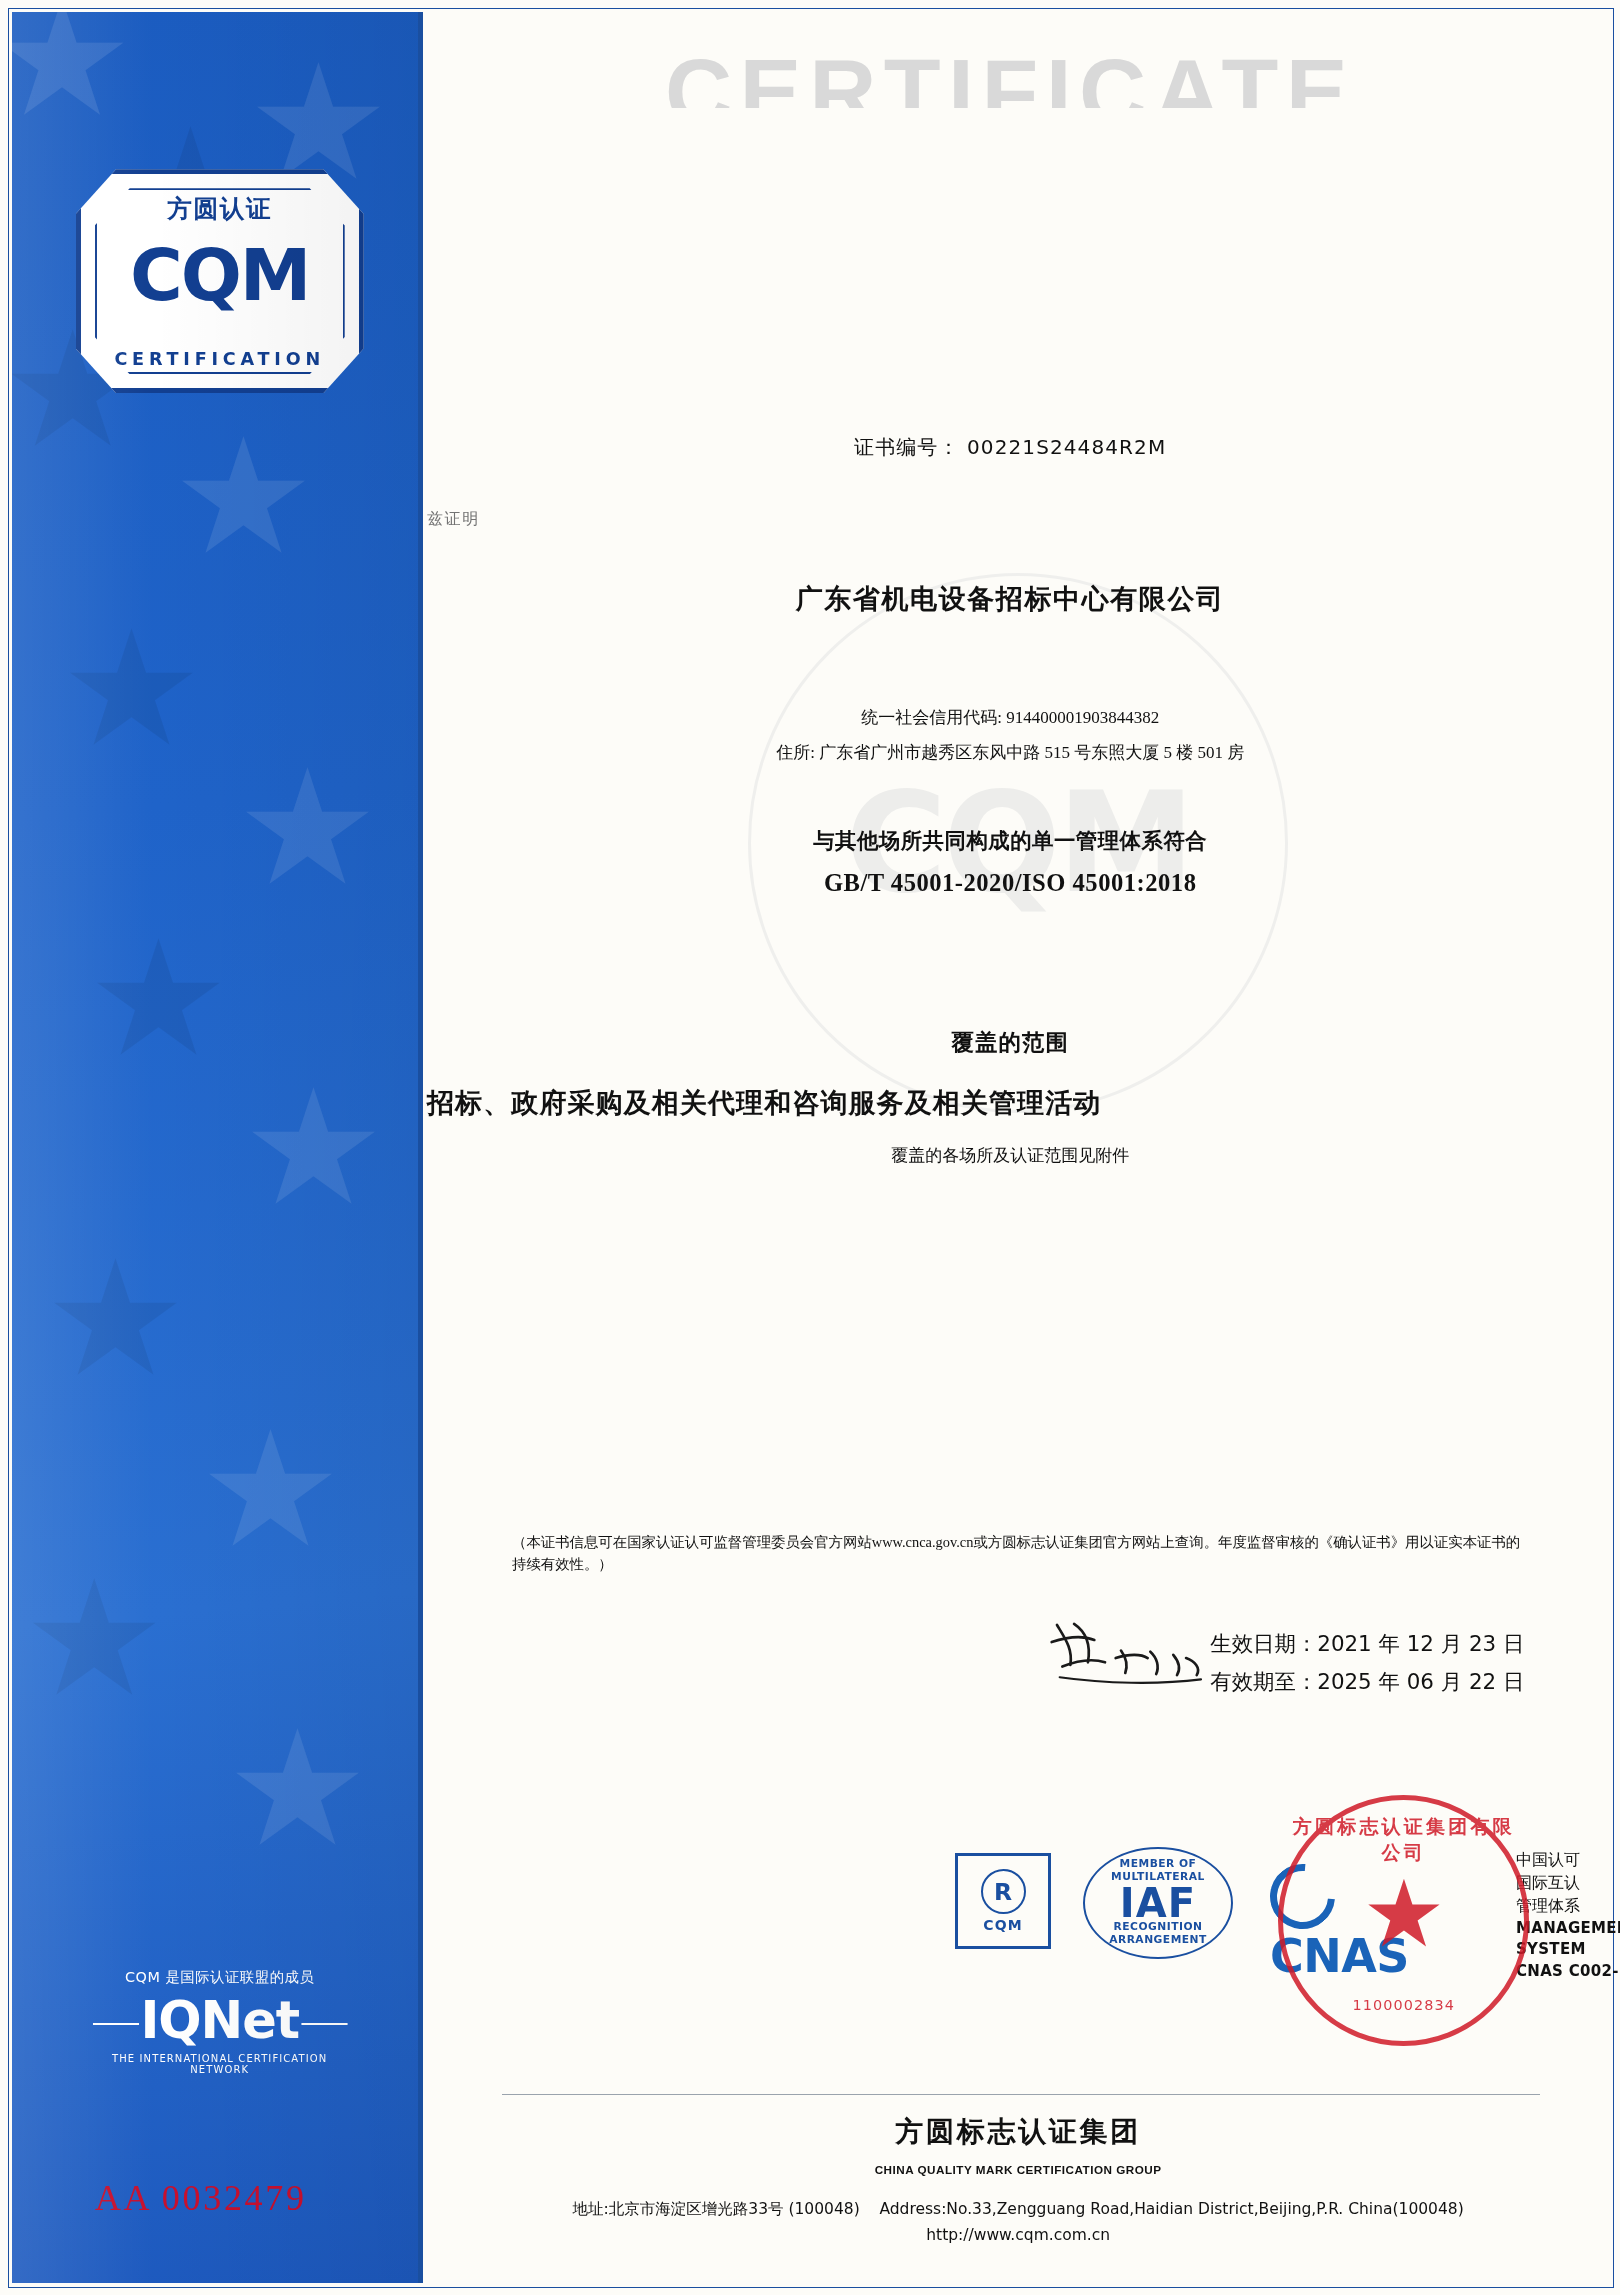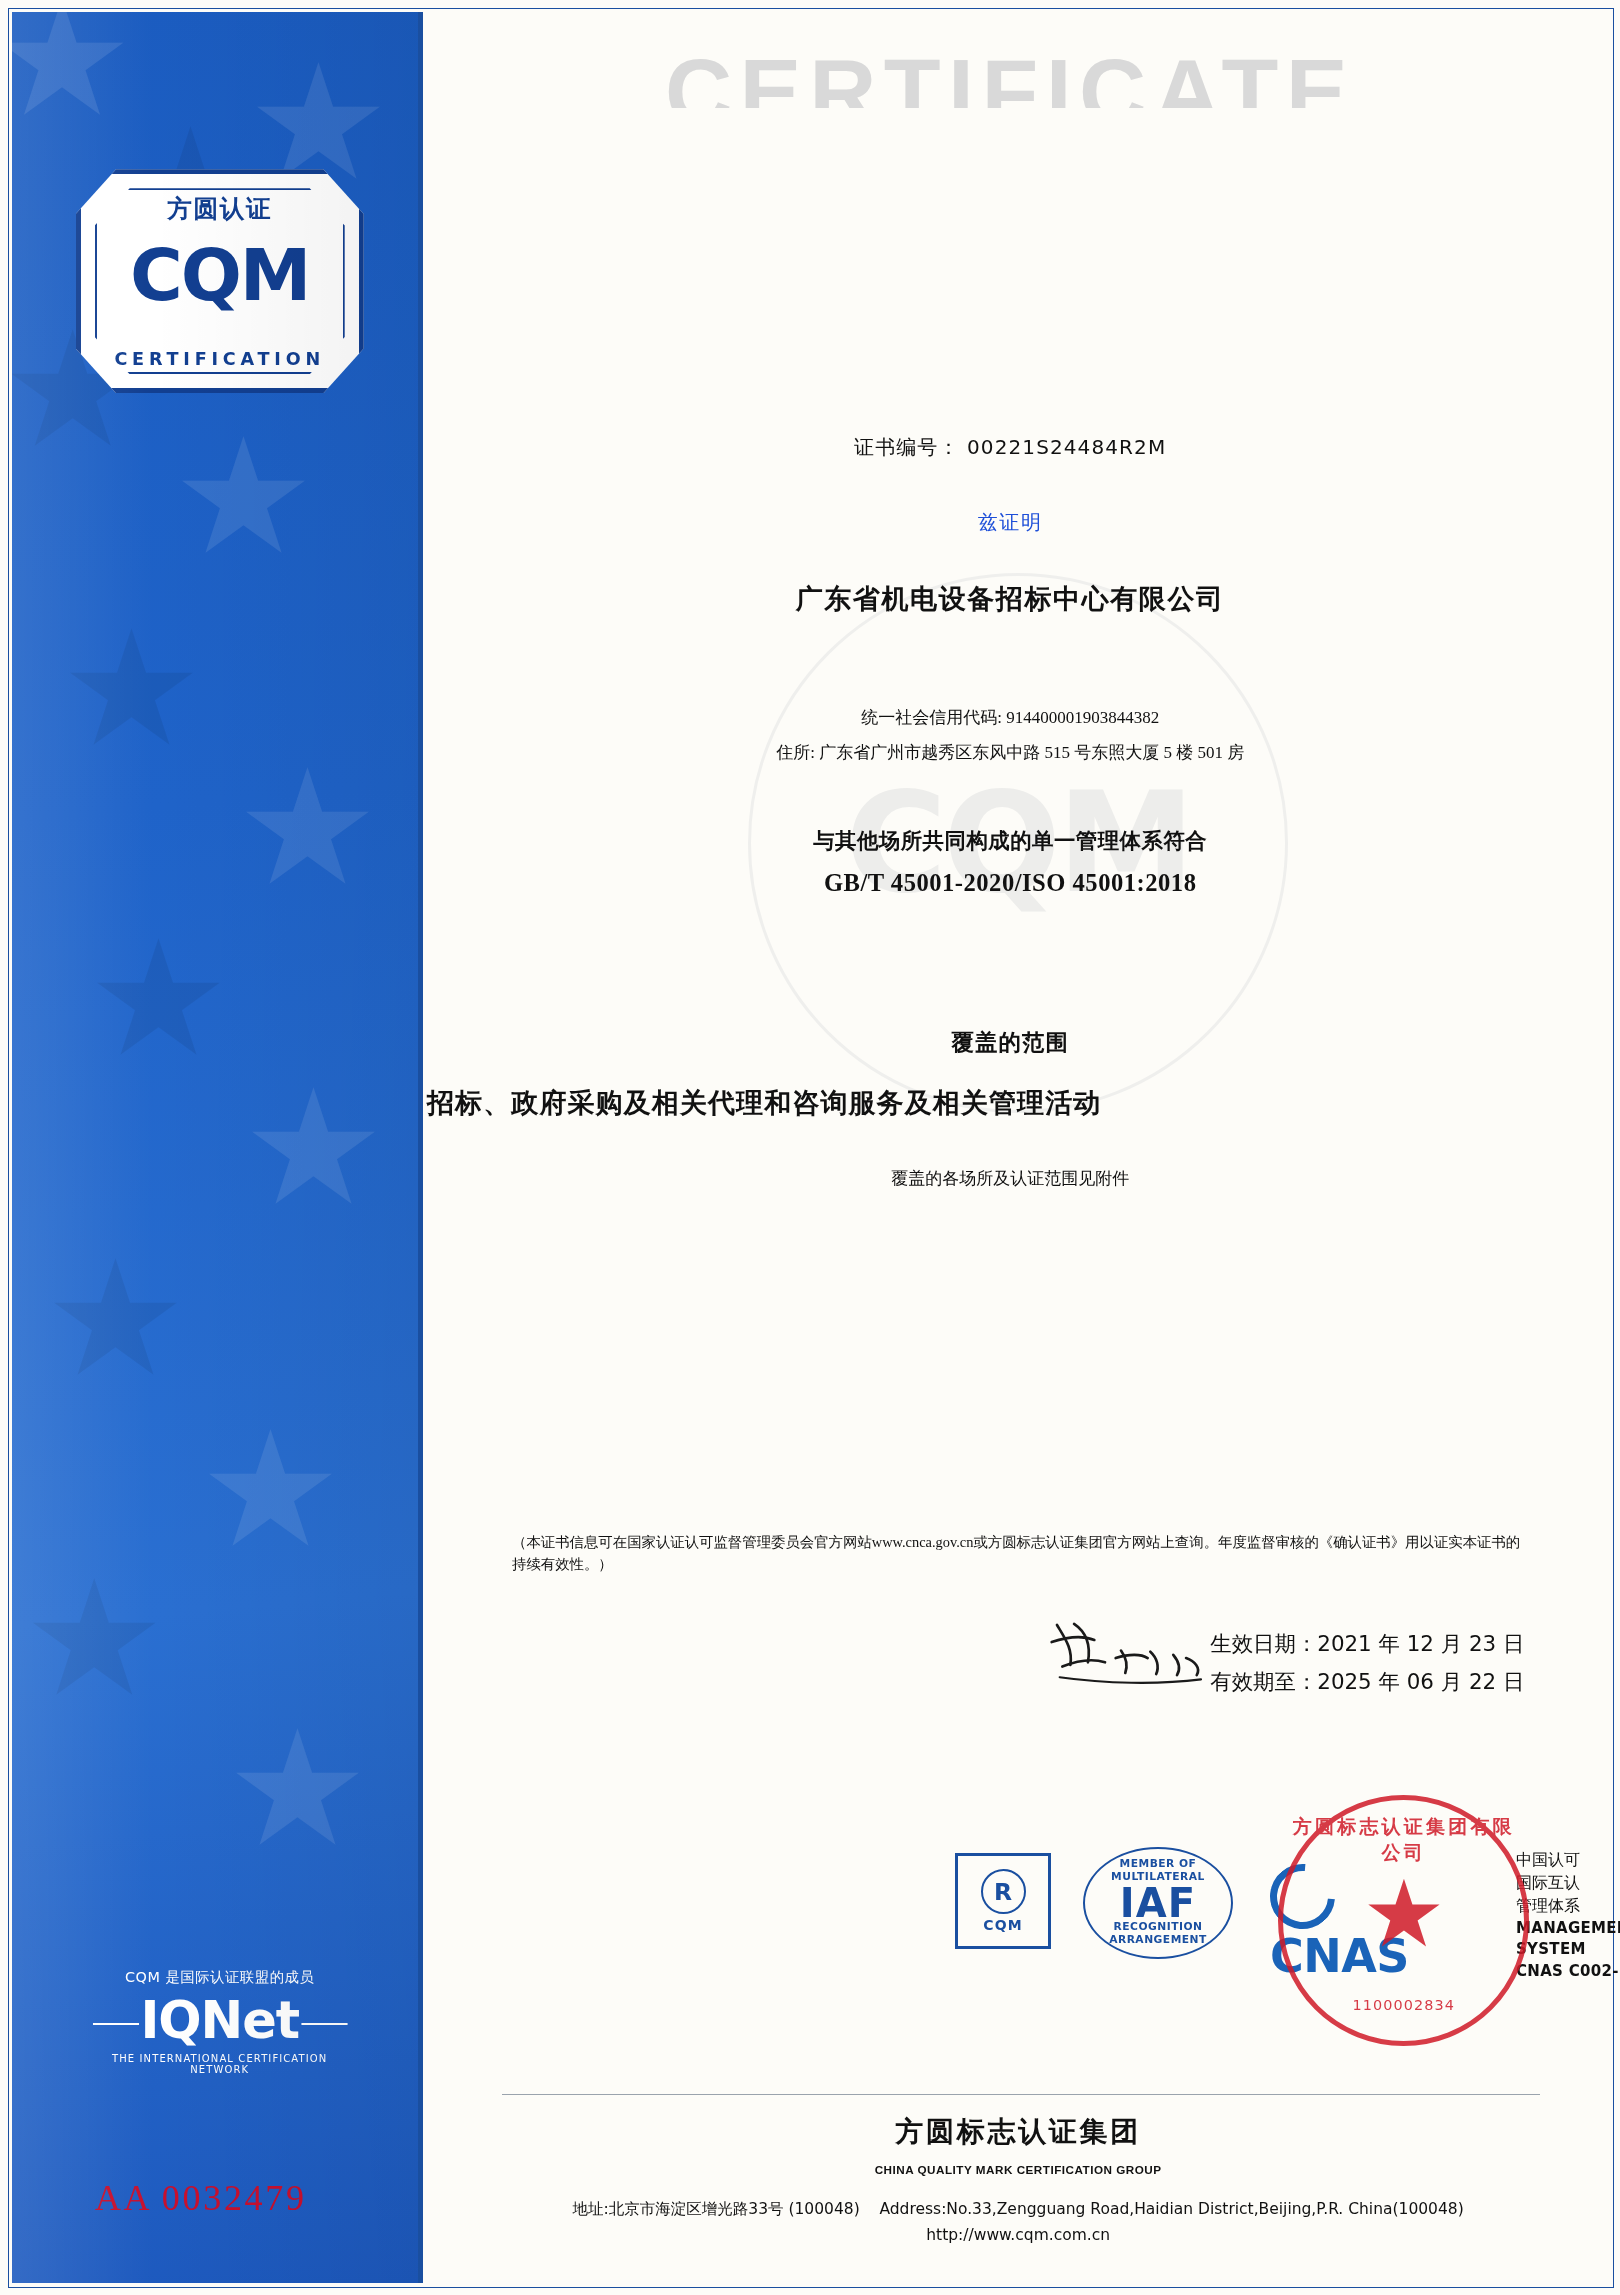--- a/index.html
+++ b/index.html
@@ -241,25 +241,24 @@
     font-family: "DejaVu Sans", sans-serif;
     font-size: 20px;
     letter-spacing: 1.1px;
     color: #111111;
   }
 
   .hereby {
     position: absolute;
     left: 0; right: 16px;
     top: 497px;
-    text-align: center;
-    font-family: "DejaVu Sans", sans-serif;
-    font-size: 20px;
+    font-family: "DejaVu Sans", sans-serif;
+    font-size: 16px;
     letter-spacing: 1.6px;
-    color: #1d4ed8;
+    color: #737373;
   }
 
   .company {
     position: absolute;
     left: 0; right: 16px;
     top: 569px;
     text-align: center;
     font-family: "DejaVu Sans", sans-serif;
     font-weight: bold;
     font-size: 27px;
@@ -317,21 +316,20 @@
     color: #111111;
   }
   .scope-note {
     position: absolute;
     left: 0; right: 16px;
     top: 1132px;
     text-align: center;
     font-family: Liberation Sans, sans-serif;
     font-size: 17px;
     color: #111111;
-    margin-top: 23px;
   }
 
   .disclaimer {
     position: absolute;
     left: 85px;
     right: 75px;
     top: 1519px;
     font-family: "Liberation Serif", serif;
     font-size: 14.4px;
     line-height: 1.55;

